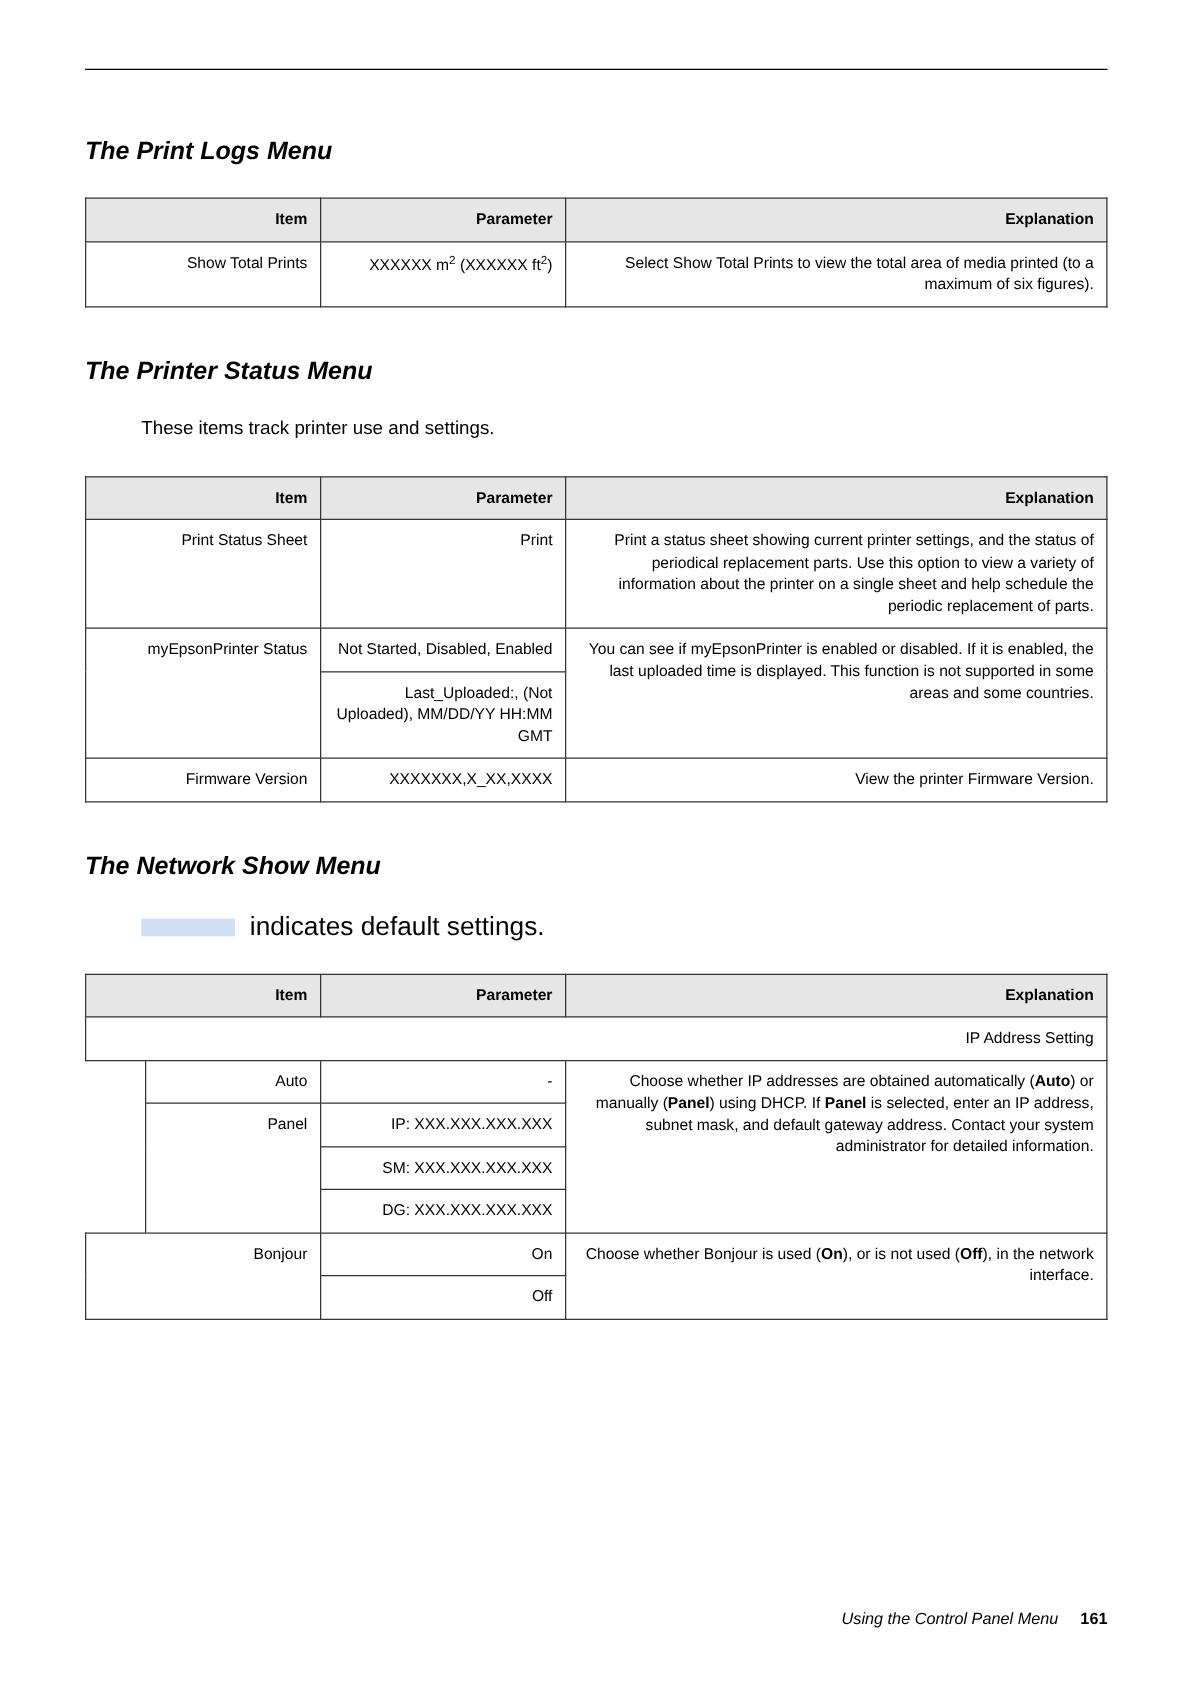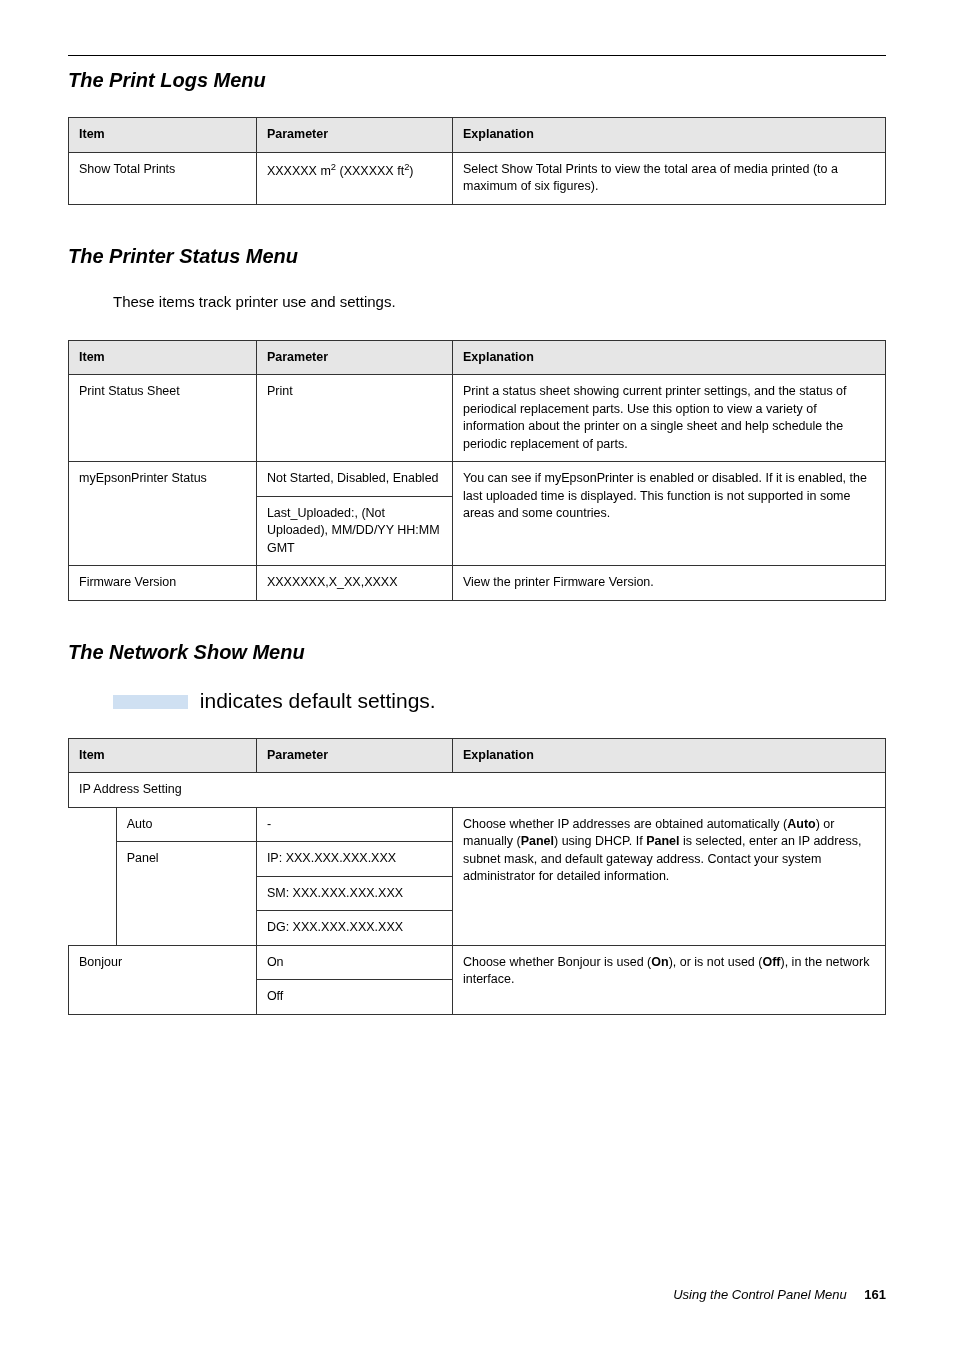--- a/index.html
+++ b/index.html
@@ -14,42 +14,42 @@
     position: relative;
   }
   .top-rule {
     position: absolute;
     top: 55px;
     left: 68px;
     right: 68px;
     border-top: 1px solid #000;
   }
   .content {
-    padding: 69px 68px 0 68px;
+    padding: 110px 68px 0 68px;
   }
   h2 {
     font-family: "Arial Black", Arial, sans-serif;
     font-style: italic;
     font-weight: 900;
     font-size: 20px;
     margin: 0 0 25px 0;
   }
   .intro {
     font-size: 15px;
     margin: 0 0 30px 45px;
   }
   table {
     width: 100%;
     border-collapse: collapse;
     margin-bottom: 40px;
   }
   th, td {
     border: 1px solid #333;
     padding: 8px 10px;
-    text-align: left;
+    text-align: right;
     vertical-align: top;
     font-size: 12.5px;
     line-height: 1.4;
   }
   th {
     background: #e6e6e6;
     font-weight: bold;
     font-family: Arial, sans-serif;
   }
   th.item-col { width: 23%; }

